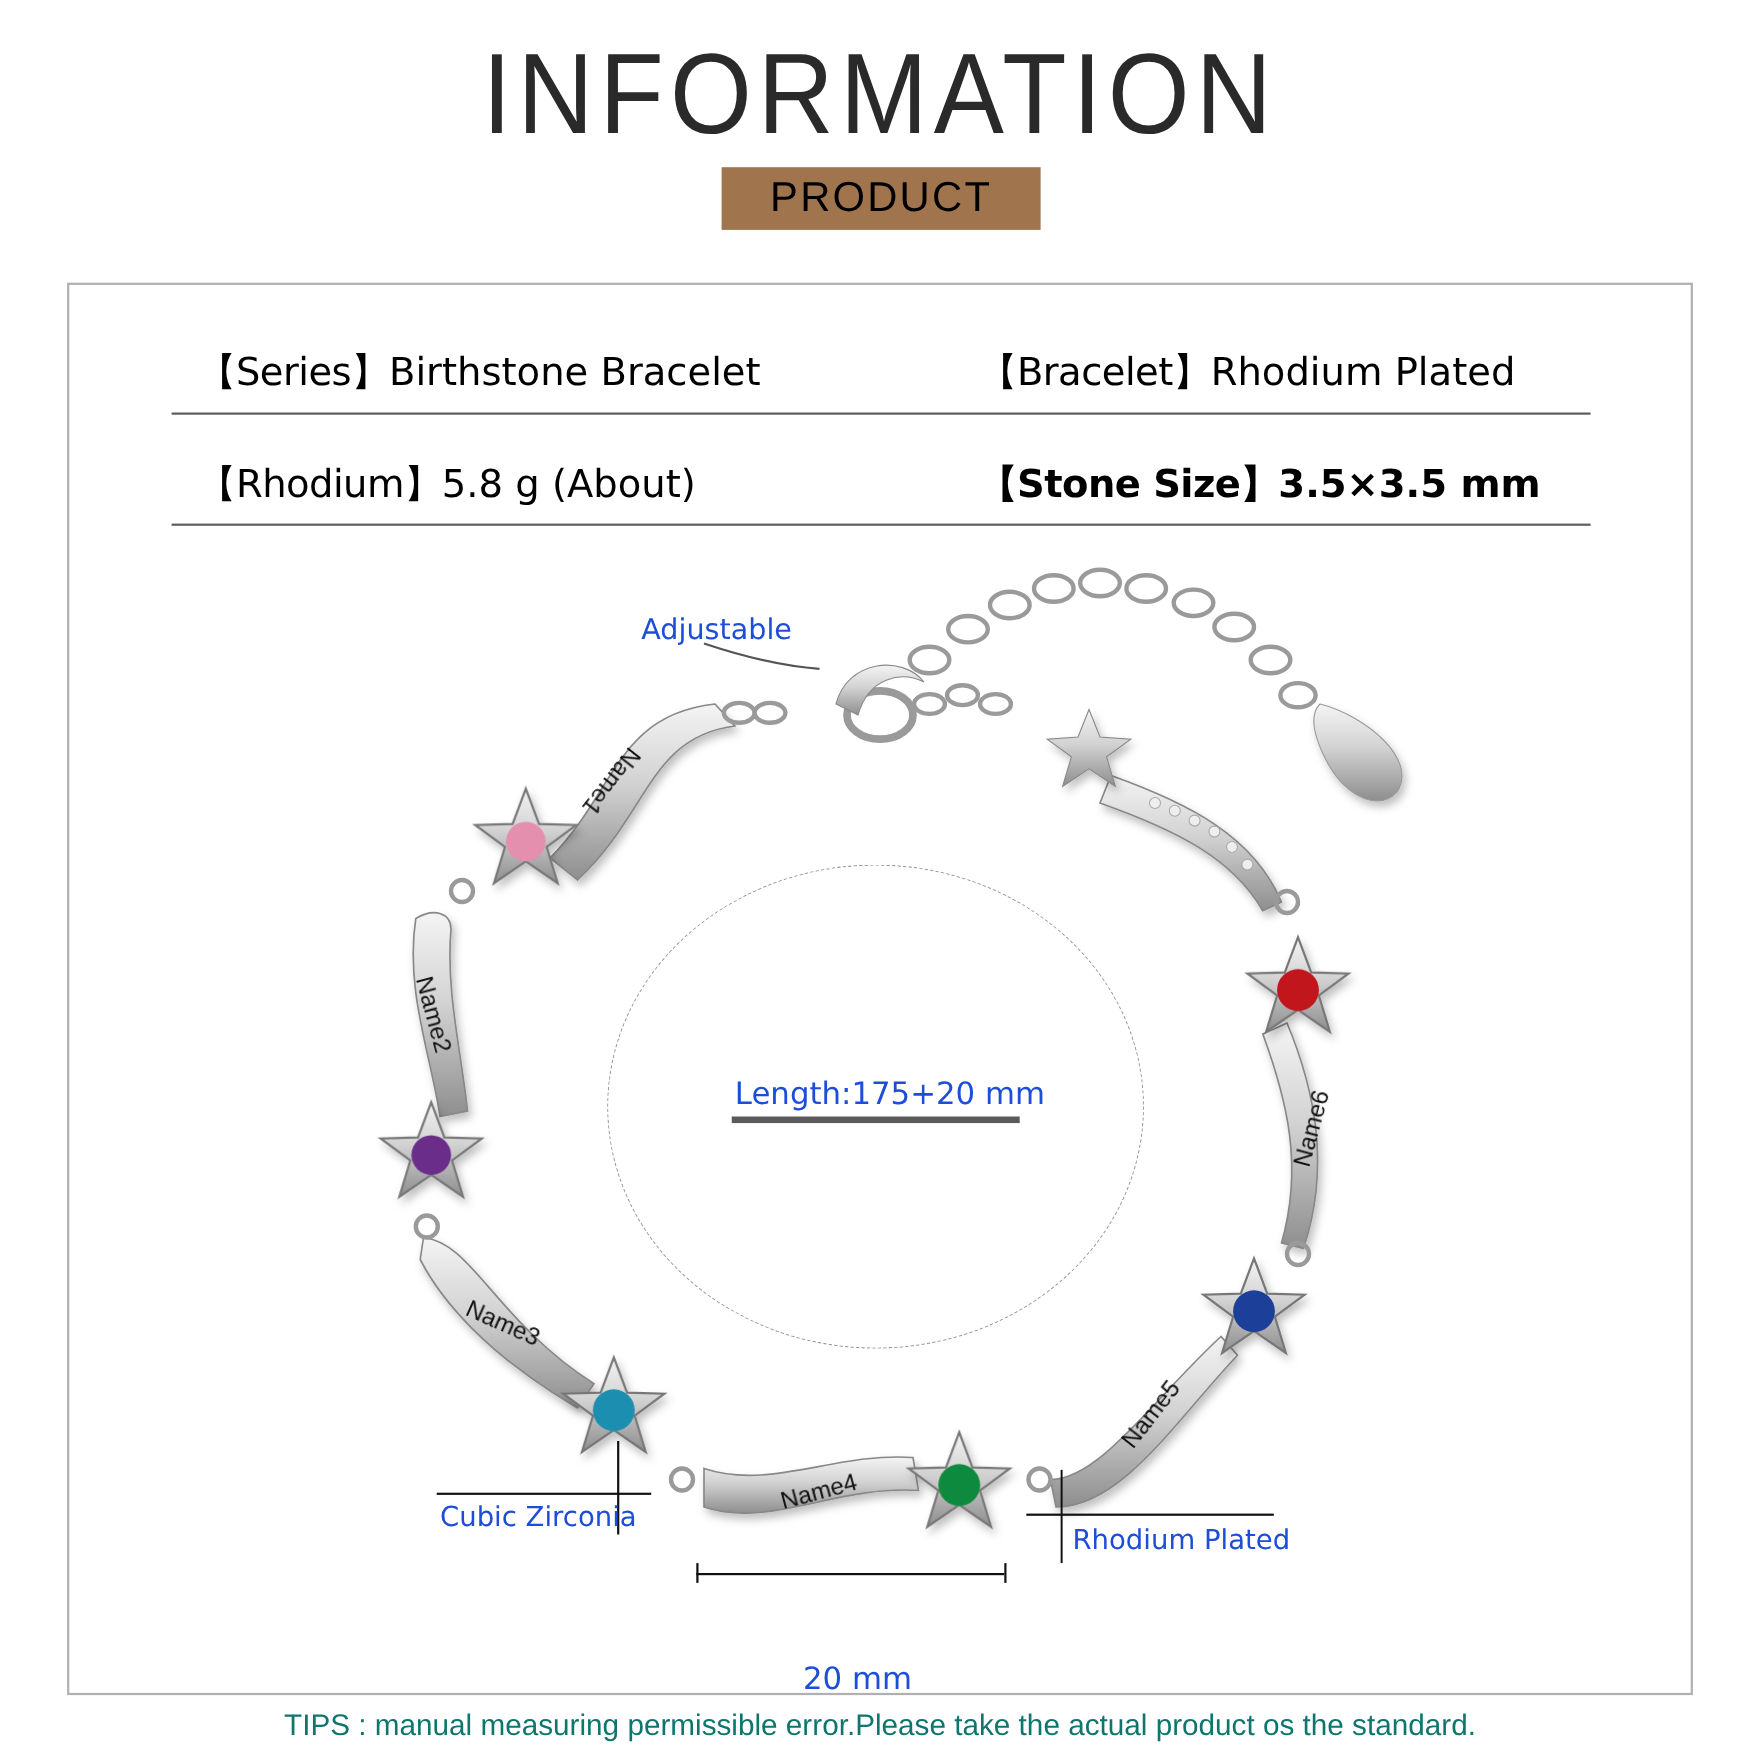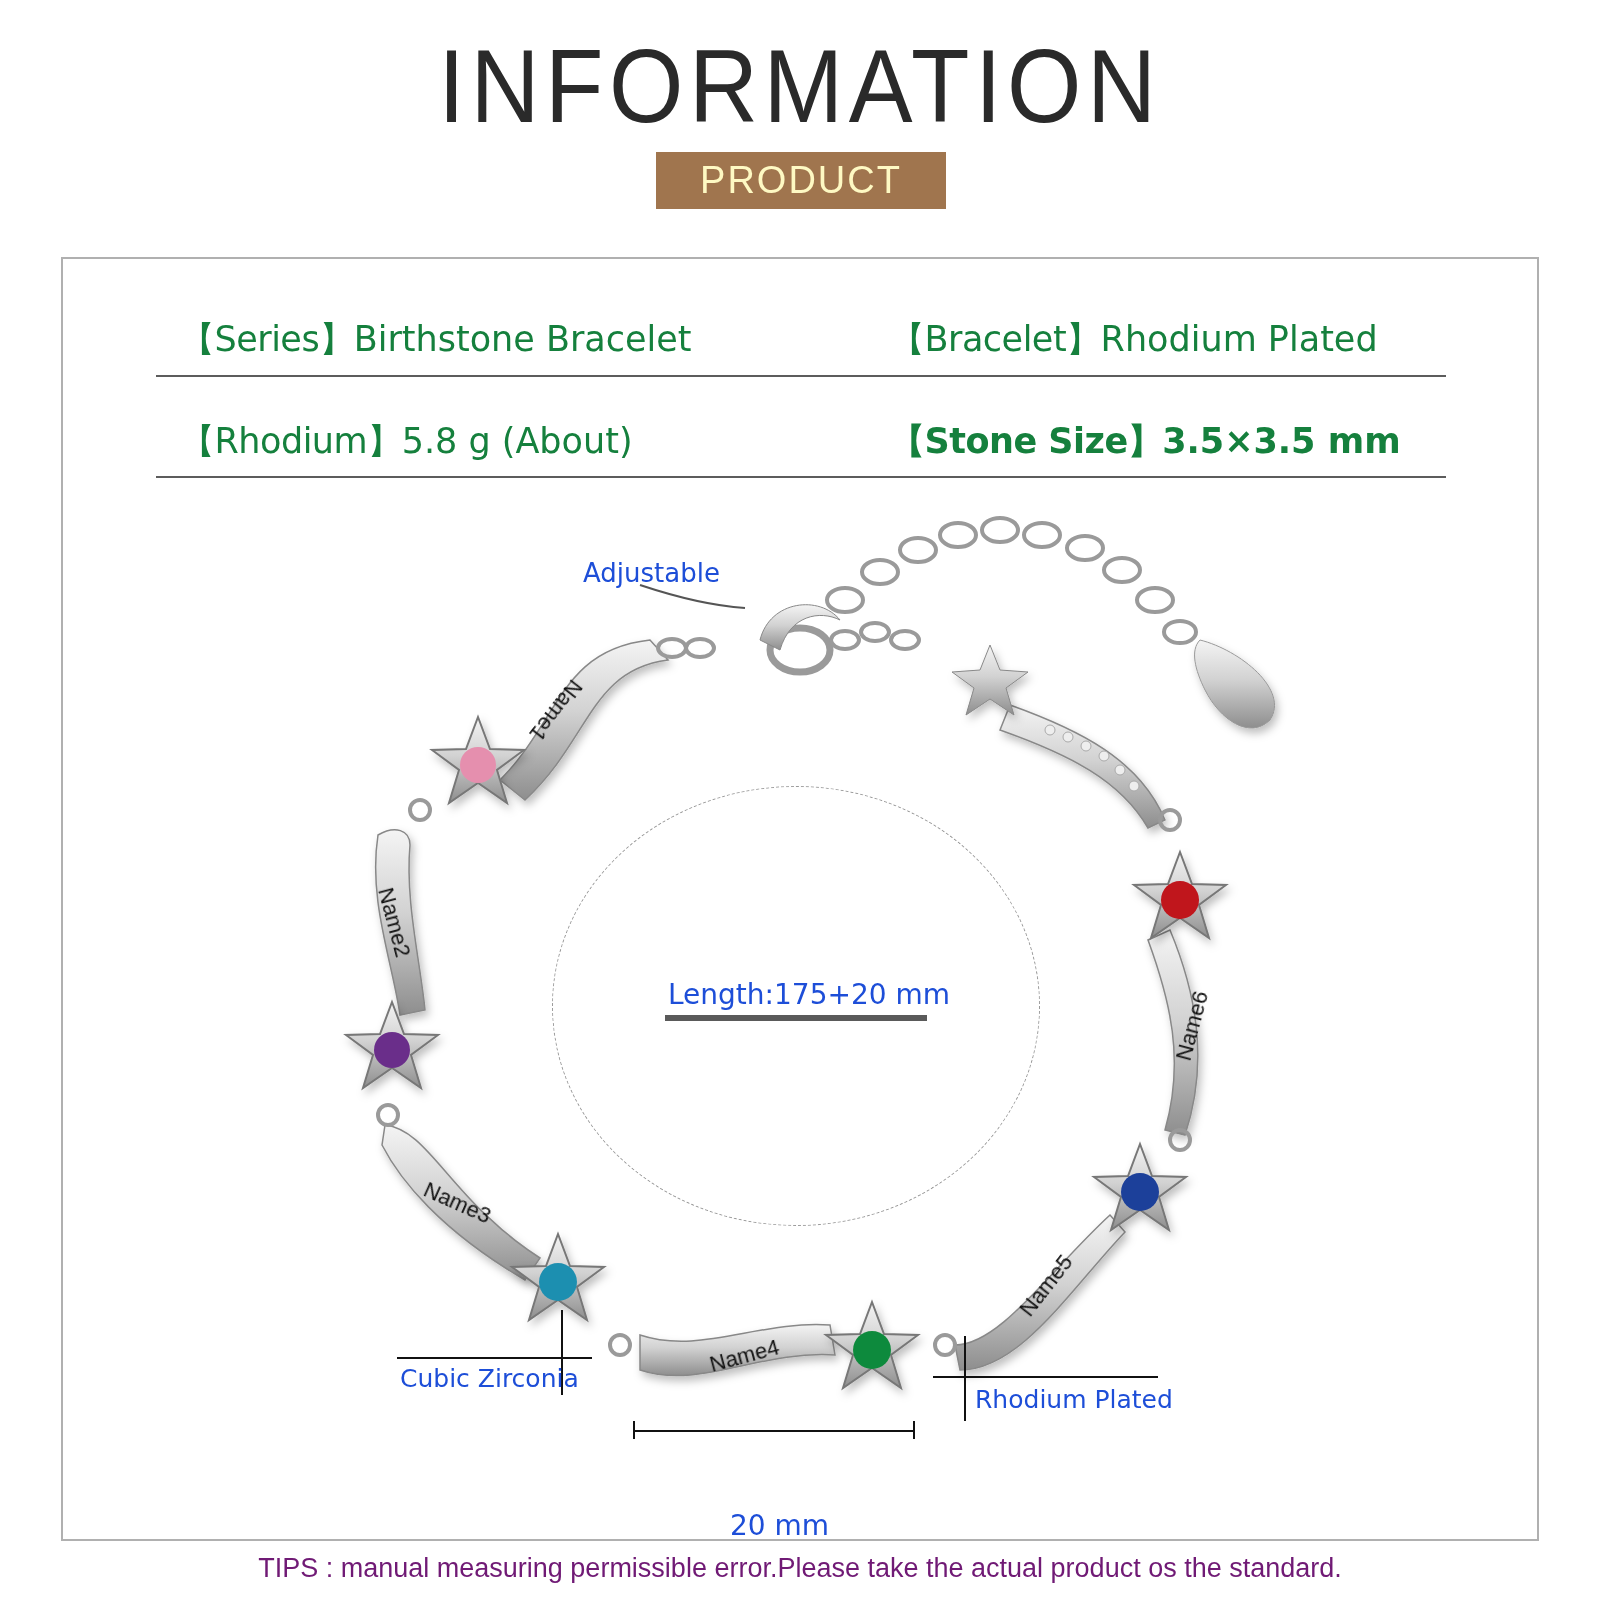--- a/index.html
+++ b/index.html
@@ -6,44 +6,44 @@
   html, body { width: 1600px; height: 1600px; background: #ffffff; overflow: hidden; }
   body { position: relative; font-family: "DejaVu Sans", sans-serif; color: #1a1a1a; }
 
   .headline {
     position: absolute; left: 0; top: 34px; width: 1600px; text-align: center;
     font-family: "Liberation Sans", sans-serif; font-size: 104px; letter-spacing: 6px;
     color: #2a2a2a; line-height: 1; transform: scaleX(0.92);
   }
   .badge {
     position: absolute; left: 656px; top: 152px; width: 290px; height: 57px;
-    background: #a0754e; color: #fef9c3; text-align: center;
+    background: #a0754e; color: #000000; text-align: center;
     font-family: "Liberation Sans", sans-serif; font-size: 38px; letter-spacing: 2px; line-height: 57px;
   }
   .frame {
     position: absolute; left: 61px; top: 257px; width: 1478px; height: 1284px;
     border: 2px solid #b0b0b0;
   }
   .spec {
-    position: absolute; font-size: 35px; color: #15803d; line-height: 1; white-space: nowrap; text-align: center;
+    position: absolute; font-size: 35px; color: #000000; line-height: 1; white-space: nowrap; text-align: center;
   }
   .spec .key { letter-spacing: -0.5px; }
   .rule {
     position: absolute; left: 156px; width: 1290px; height: 2px; background: #5c5c5c;
   }
   .anno { position: absolute; font-size: 25px; color: #1d4ed8; white-space: nowrap; line-height: 1; }
   .anno-line { position: absolute; background: #111; }
   .length-bar { position: absolute; left: 665px; top: 1015px; width: 262px; height: 6px; background: #5a5a5a; }
   .circle {
     position: absolute; left: 552px; top: 786px; width: 488px; height: 440px;
     border: 1.5px dashed #9a9a9a; border-radius: 50%;
   }
   .tips {
     position: absolute; left: 0; top: 1555px; width: 1600px; text-align: center;
-    font-family: "Liberation Sans", sans-serif; font-size: 27px; color: #701a75; line-height: 1;
+    font-family: "Liberation Sans", sans-serif; font-size: 27px; color: #0f766e; line-height: 1;
   }
   svg.bracelet { position: absolute; left: 0; top: 0; }
   .engrave { font-family: "Liberation Sans", sans-serif; font-size: 22px; fill: #111; }
 </style>
 </head>
 <body>
 
 <div class="headline">INFORMATION</div>
 <div class="badge">PRODUCT</div>
 

